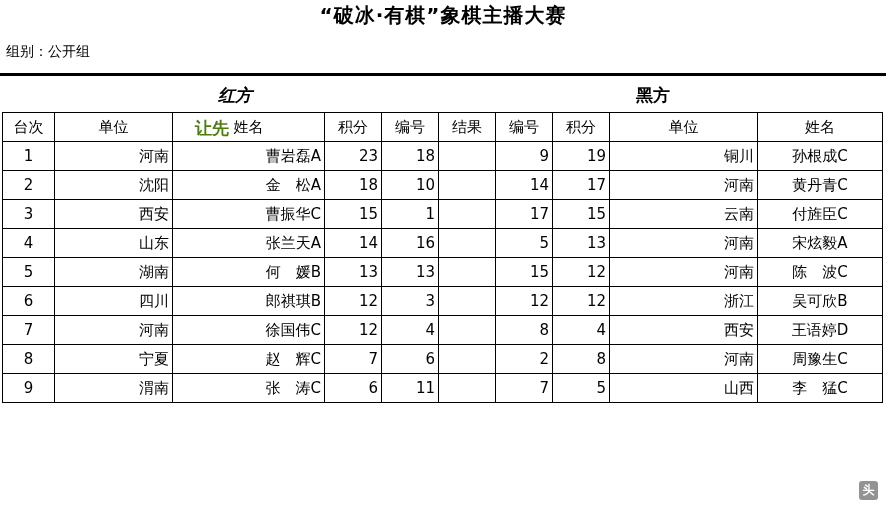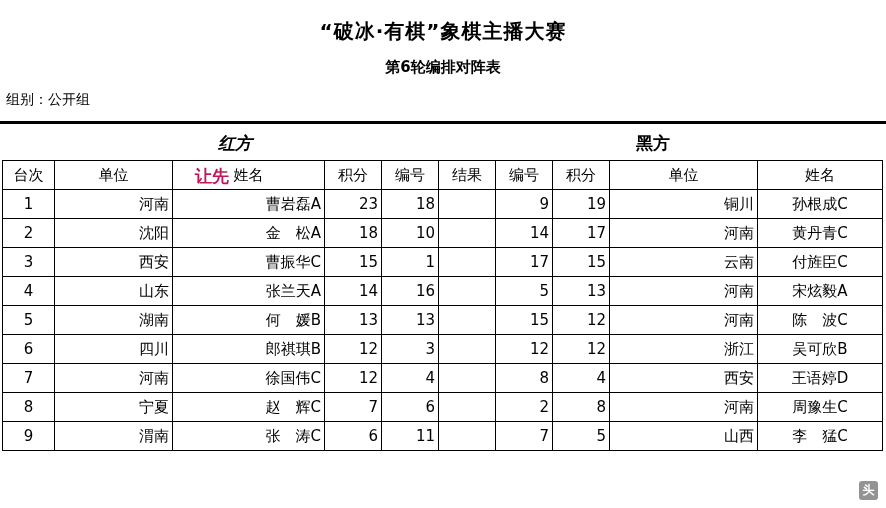--- a/index.html
+++ b/index.html
@@ -19,21 +19,21 @@
     width: 886px;
     height: 508px;
     position: relative;
     box-sizing: border-box;
   }
   .title-main {
     text-align: center;
     font-size: 20px;
     font-weight: bold;
     letter-spacing: 1px;
-    padding-top: 18px;
+    padding-top: 2px;
     font-family: "DejaVu Sans", "Liberation Sans", sans-serif;
   }
   .title-sub {
     text-align: center;
     font-size: 15px;
     font-weight: bold;
     margin-top: 13px;
     font-family: "DejaVu Sans", "Liberation Sans", sans-serif;
   }
   .group-line {
@@ -102,21 +102,21 @@
   col.c-num2  { width: 57px; }
   col.c-score2{ width: 57px; }
   col.c-unit2 { width: 148px; }
   col.c-name2 { width: 125px; }
 
   .rangxian {
     position: absolute;
     left: -44px;
     top: 50%;
     transform: translateY(-50%);
-    color: #be185d;
+    color: #4d7c0f;
     font-size: 17px;
     font-weight: bold;
     font-family: "DejaVu Sans", "Liberation Sans", sans-serif;
     letter-spacing: 0px;
     pointer-events: none;
   }
   .rangxian.hdr-mark {
     left: 22px;
     top: 52%;
   }
@@ -145,21 +145,20 @@
     text-align: center;
     font-weight: bold;
   }
 </style>
 </head>
 <body>
 
 <div class="page">
 
   <div class="title-main">“破冰·有棋”象棋主播大赛</div>
-  <div class="title-sub">第6轮编排对阵表</div>
   <div class="group-line">组别：公开组</div>
 
   <div class="rule"></div>
 
   <div class="side-heads">
     <div class="side-head red">红方</div>
     <div class="side-head black">黑方</div>
   </div>
 
   <table class="grid">

